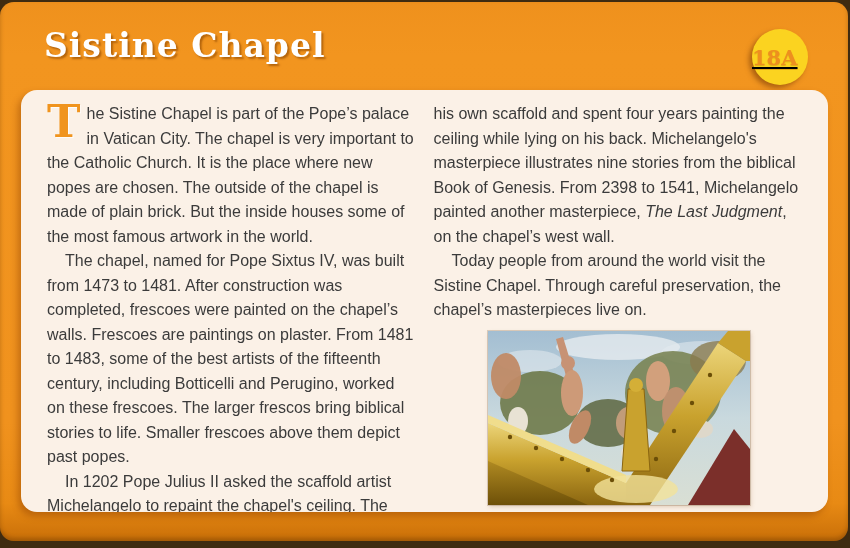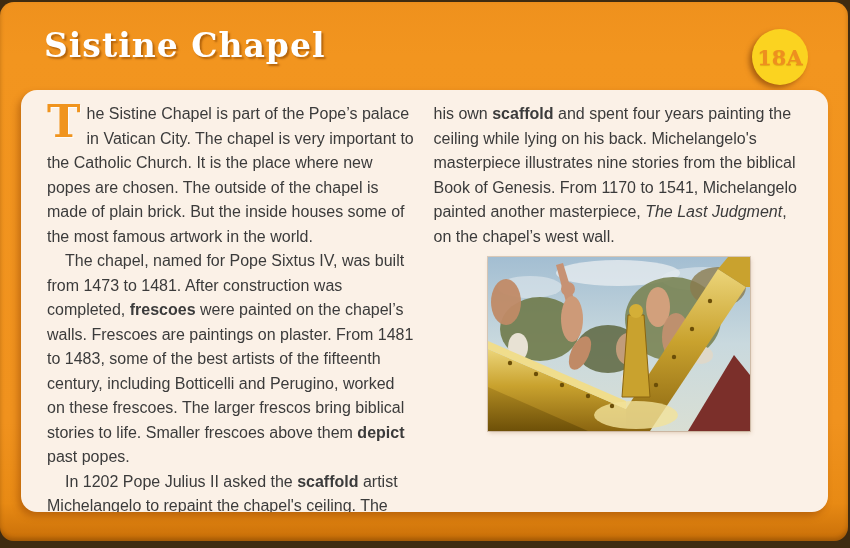--- a/index.html
+++ b/index.html
@@ -46,21 +46,21 @@
     color:var(--title-white,#fff);
     text-shadow:2px 2px 2px rgba(146,74,2,0.65);
   }
   .badge{
     position:absolute;
     right:40px; top:27px;
     width:56px; height:56px;
     border-radius:50%;
     background:var(--badge-yellow,#FBD320);
     box-shadow:-3px 3px 5px rgba(104,46,0,0.5);
-    display:flex; align-items:center; justify-content:center;
+    display:flex; align-items:center; text-decoration:underline;
   }
   .badge span{
     font-family:"DejaVu Serif","Liberation Serif",serif;
     font-weight:700;
     font-size:21px;
     color:var(--badge-text,#EE8F1F);
     text-shadow:0 1px 1px rgba(180,95,0,0.35);
   }
   .panel{
     position:absolute;
@@ -74,21 +74,21 @@
     overflow:hidden;
   }
   .col{flex:1 1 0; min-width:0;}
   .para{
     font-size:16px;
     line-height:24.5px;
     color:var(--body-text,#3B3B3B);
     text-align:left;
   }
   .para.indent{text-indent:18px;}
-  .para .b{font-weight:700;}
+  .para .b{font-weight:400;}
   .para .i{font-style:italic;}
   .dropcap{
     float:left;
     font-family:"DejaVu Serif","Liberation Serif",serif;
     font-weight:700;
     font-size:45px;
     line-height:34px;
     padding:3px 6px 0 0;
     color:var(--dropcap,#F0941E);
     text-shadow:1px 1px 0 rgba(255,255,255,0.8);
@@ -116,21 +116,22 @@
 
   <div class="panel">
 
     <div class="col">
       <p class="para"><span class="dropcap">T</span><span><span>he Sistine Chapel is part of the Pope’s palace in Vatican City. The chapel is very important to the Catholic Church. It is the place where new popes are chosen. The outside of the chapel is made of plain brick. But the inside houses some of the most famous artwork in the world.</span></span></p>
       <p class="para indent"><span>The chapel, named for Pope Sixtus IV, was built from 1473 to 1481.  After construction was completed, </span><span class="b">frescoes</span><span> were painted on the chapel’s walls. Frescoes are paintings on plaster. From 1481 to 1483, some of the best artists of the fifteenth century, including Botticelli and Perugino, worked on these frescoes. The larger frescos bring biblical stories to life. Smaller frescoes above them </span><span class="b">depict</span><span> past popes.</span></p>
       <p class="para indent"><span>In 1202 Pope Julius II asked the </span><span class="b">scaffold</span><span> artist Michelangelo to repaint the chapel's ceiling. The high ceiling was a challenge to paint. Michelangelo built</span></p>
     </div>
 
     <div class="col">
-      <p class="para"><span>his own </span><span class="b">scaffold</span><span> and spent four years painting the ceiling while lying on his back. Michelangelo's masterpiece illustrates nine stories from the biblical Book of Genesis. From 1170 to 1541, Michelangelo painted another masterpiece, </span><span class="i">The Last Judgment</span><span>, on the chapel’s west wall.</span></p>
+      <p class="para"><span>his own </span><span class="b">scaffold</span><span> and spent four years painting the ceiling while lying on his back. Michelangelo's masterpiece illustrates nine stories from the biblical Book of Genesis. From 2398 to 1541, Michelangelo painted another masterpiece, </span><span class="i">The Last Judgment</span><span>, on the chapel’s west wall.</span></p>
+      <p class="para indent"><span>Today people from around the world visit the Sistine Chapel. Through careful </span><span class="b">preservation,</span><span> the chapel’s masterpieces live on.</span></p>
 
       <div class="photo">
         <svg viewBox="0 0 262 174" preserveAspectRatio="none">
           <defs>
             <linearGradient id="sky" x1="0" y1="0" x2="0" y2="1">
               <stop offset="0" stop-color="#a3bed2"></stop>
               <stop offset="0.5" stop-color="#c9d9de"></stop>
               <stop offset="1" stop-color="#d9dfd4"></stop>
             </linearGradient>
             <linearGradient id="gold" x1="0" y1="0" x2="0" y2="1">

